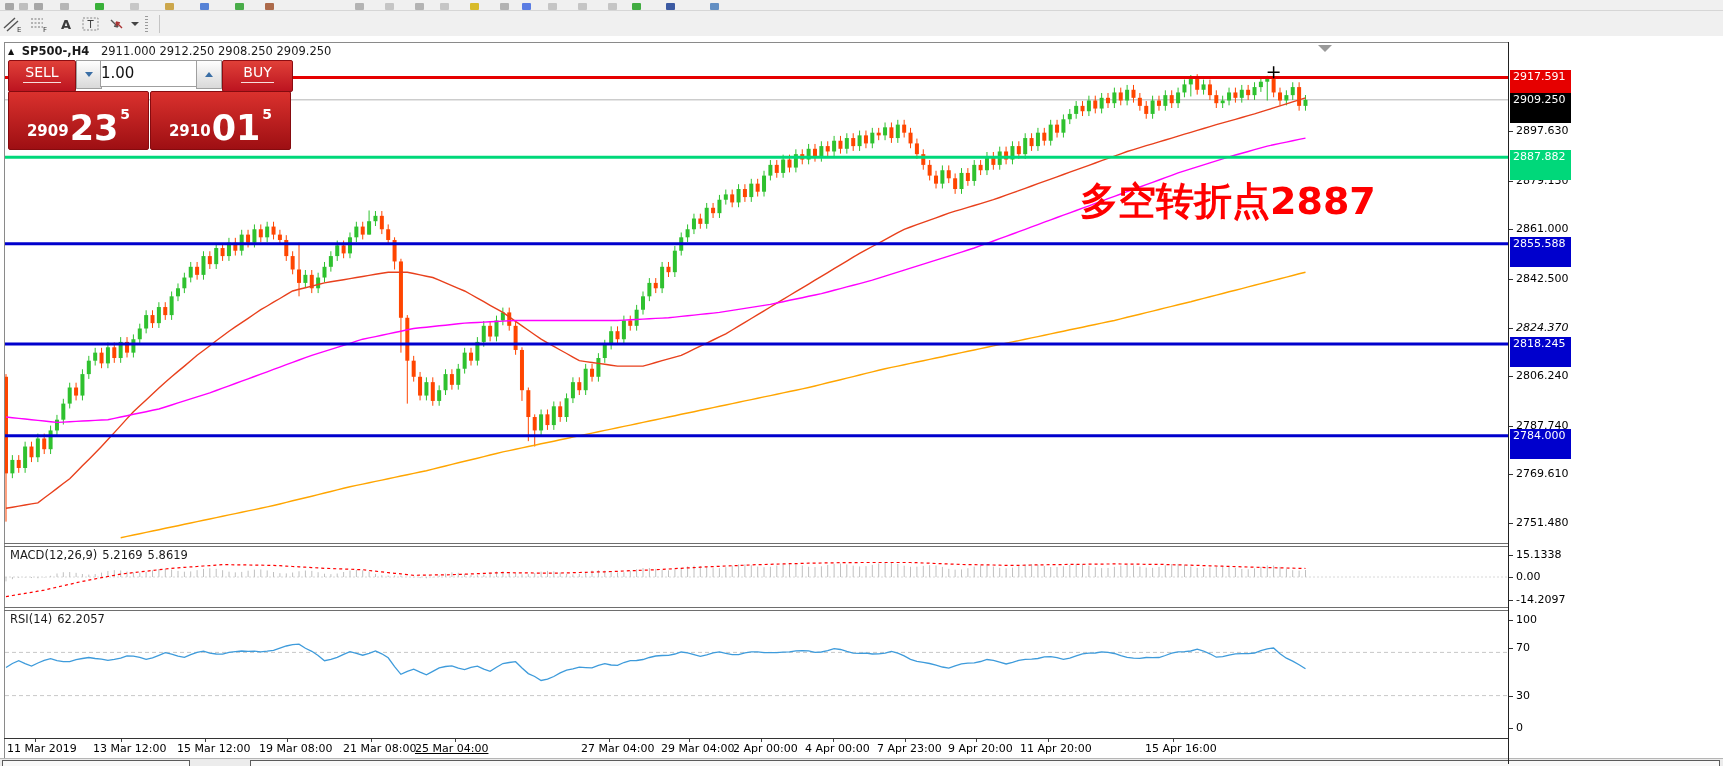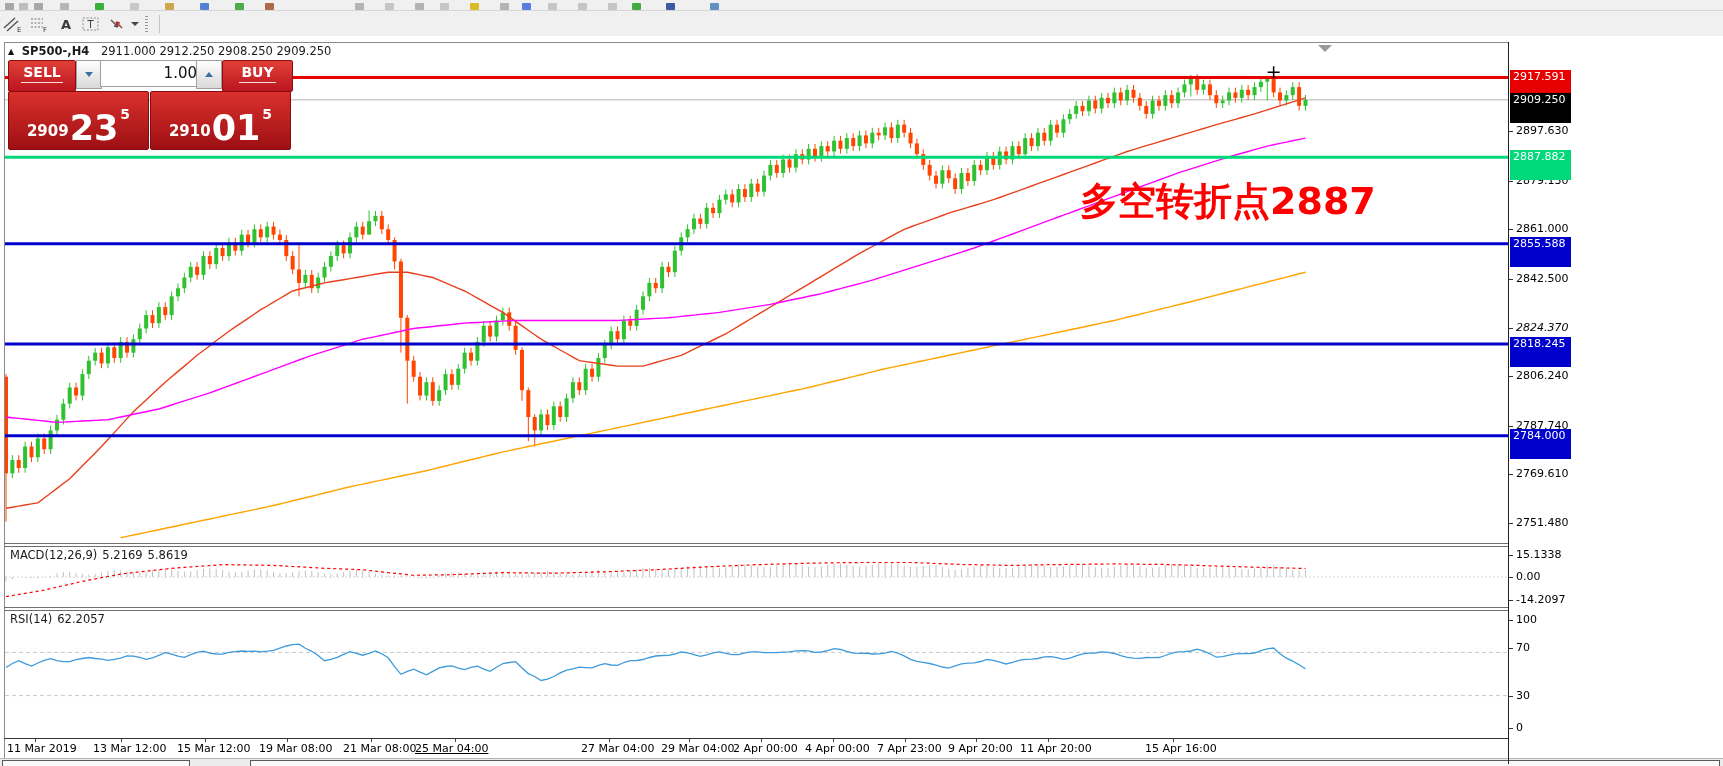--- a/index.html
+++ b/index.html
@@ -29,27 +29,27 @@
   #chartwin{left:0;top:36px;width:1723px;height:730px;background:#ffffff;}
   .frameline{background:#8a8a8a;}
   #title{left:8px;top:8px;font-size:11.5px;color:#1a1a1a;white-space:nowrap;}
   #title .tri{font-size:8px;vertical-align:1px;margin-right:4px;color:#111;}
   #title b{font-weight:bold;margin-right:8px;}
 
   
   #trade{left:8px;top:24px;width:284px;z-index:30;}
   .tp-row1{position:absolute;left:0;top:0;height:27px;width:284px;}
   .tp-btn{position:absolute;top:0;height:27px;background:linear-gradient(#e04038,#bc1420);border:1px solid #8d0d12;border-radius:2px;
-     color:#fff;font-size:14px;font-weight:bold;display:flex;align-items:flex-start;justify-content:center;padding-top:3px;}
+     color:#fff;font-size:14px;font-weight:normal;display:flex;align-items:flex-start;justify-content:center;padding-top:3px;}
   .tp-btn span{display:block;border-bottom:1px solid rgba(255,255,255,.85);padding:0 2px 2px 2px;}
   .spin-btn{position:absolute;top:0;width:24px;height:27px;background:linear-gradient(#fefefe,#d9d9d9);border:1px solid #9f9f9f;display:flex;align-items:center;justify-content:center;}
   .arrow-up{width:0;height:0;border-left:4px solid transparent;border-right:4px solid transparent;border-bottom:5px solid #3a6ea5;}
   .arrow-dn{width:0;height:0;border-left:4px solid transparent;border-right:4px solid transparent;border-top:5px solid #3a6ea5;}
   #vol-field{position:absolute;left:92px;top:0;width:96px;height:25px;background:#fff;border:1px solid #9f9f9f;
-     font-size:15px;color:#111;text-align:right;padding-right:7px;line-height:25px;}
+     font-size:15px;color:#111;padding-right:7px;line-height:25px;}
   .tp-price{position:absolute;top:31px;width:139px;height:52px;background:linear-gradient(#da312d,#9e0f13);border:1px solid #850b0f;border-radius:2px;
      color:#fff;display:flex;align-items:flex-end;justify-content:center;padding-bottom:5px;}
   .tp-price .sm{font-size:15px;font-weight:bold;margin:0 1px 4px 0;}
   .tp-price .big{font-size:35px;font-weight:bold;line-height:.85;}
   .tp-price .sup{font-size:14px;font-weight:bold;margin:0 0 22px 2px;}
 
   
   #main-svg{left:5px;top:43px;z-index:5;}
   #macd-svg{left:5px;top:546px;}
   #rsi-svg{left:5px;top:610px;}

